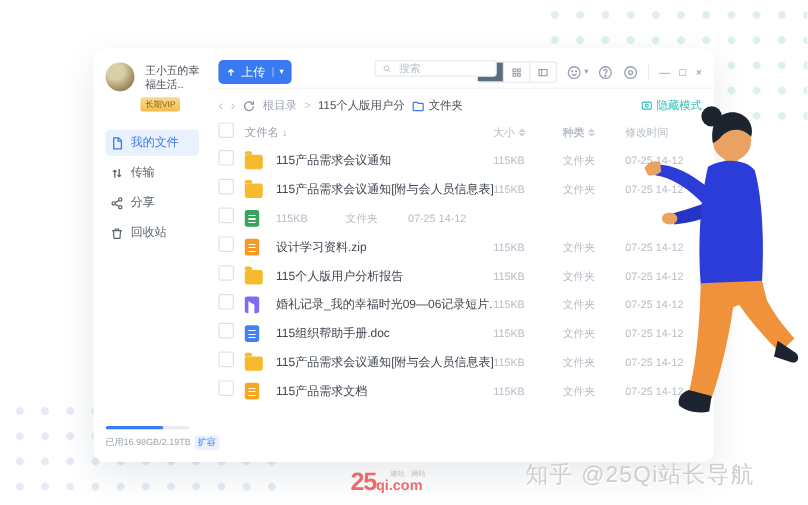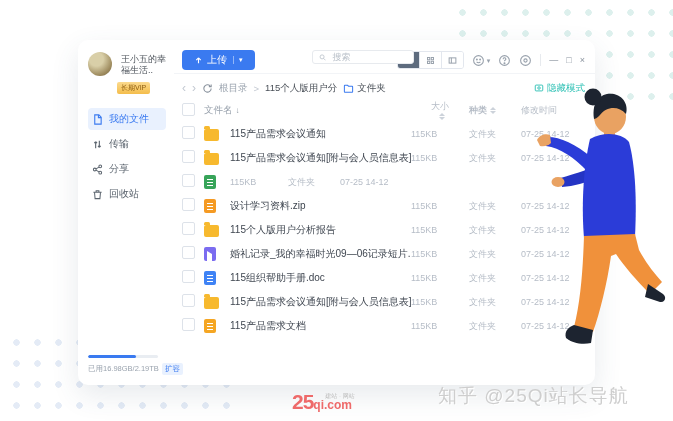--- a/index.html
+++ b/index.html
@@ -30,21 +30,21 @@
   .bar{height:3px;width:70px;background:#e9edf2;border-radius:2px;overflow:hidden;}
   .fill{height:100%;background:#3a7af0;border-radius:2px;}
   .stext{font-size:7.5px;color:#9aa3ae;margin-top:5px;white-space:nowrap;display:flex;align-items:center;}
   .expand{font-size:7.5px;color:#3a7af0;background:#e9f1fe;padding:1px 3px;border-radius:2px;margin-left:3px;cursor:pointer;}
 
   
   .main{position:absolute;left:96px;top:0;right:0;bottom:0;}
   .toolbar{position:absolute;left:8px;right:10px;top:9px;height:22px;display:flex;align-items:center;}
   .hr1{position:absolute;left:0;right:0;top:33px;height:1px;background:#f2f4f7;}
   .upload-btn{display:flex;align-items:center;gap:4px;background:#3a7af0;color:#fff;font-size:10px;
-              height:20px;padding:0 12px;border-radius:4px;border:none;cursor:pointer;}
+              height:20px;padding:0 6px;border-radius:4px;border:none;cursor:pointer;}
   .upload-btn .caret{font-size:7px;margin-left:2px;border-left:1px solid rgba(255,255,255,.45);padding-left:5px;}
   .search{position:absolute;left:130px;top:1px;width:102px;height:14px;border:1px solid #e7eaee;border-radius:3px;
           display:flex;align-items:center;padding:0 6px;gap:4px;background:#fff;box-sizing:border-box;}
   .search input{border:none;outline:none;width:100%;font-size:9px;color:#667;background:transparent;}
   .search input::placeholder{color:#b9c0c9;}
   .right-cluster{margin-left:auto;display:flex;align-items:center;gap:8px;}
   .viewgroup{display:flex;border:1px solid #e3e7ee;border-radius:3px;overflow:hidden;}
   .vbtn{width:21px;height:16px;display:flex;align-items:center;justify-content:center;background:#fff;
         border-right:1px solid #e3e7ee;cursor:pointer;color:#98a1ac;}
   .vbtn:last-child{border-right:none;}
@@ -255,21 +255,21 @@
           </svg>
         <span>隐藏模式</span>
       </span>
     </div>
 
     <div class="thead">
       <div class="cell-check"><span class="cb"></span></div>
       <div class="cell-name" style="color:#98a1ac;font-size:9.5px;">
         <span>文件名</span><span class="sort-down">↓</span>
       </div>
-      <div class="cell-size" style="display:flex;align-items:center;flex-direction:column;">
+      <div class="cell-size" style="display:flex;align-items:center;">
         <span>大小</span>
         <span class="sorters">
             <i class="up"></i>
             <i class="dn"></i>
           </span>
       </div>
       <div class="cell-type" style="display:flex;align-items:center;font-weight:bold;">
         <span>种类</span>
         <span class="sorters">
             <i class="up"></i>

